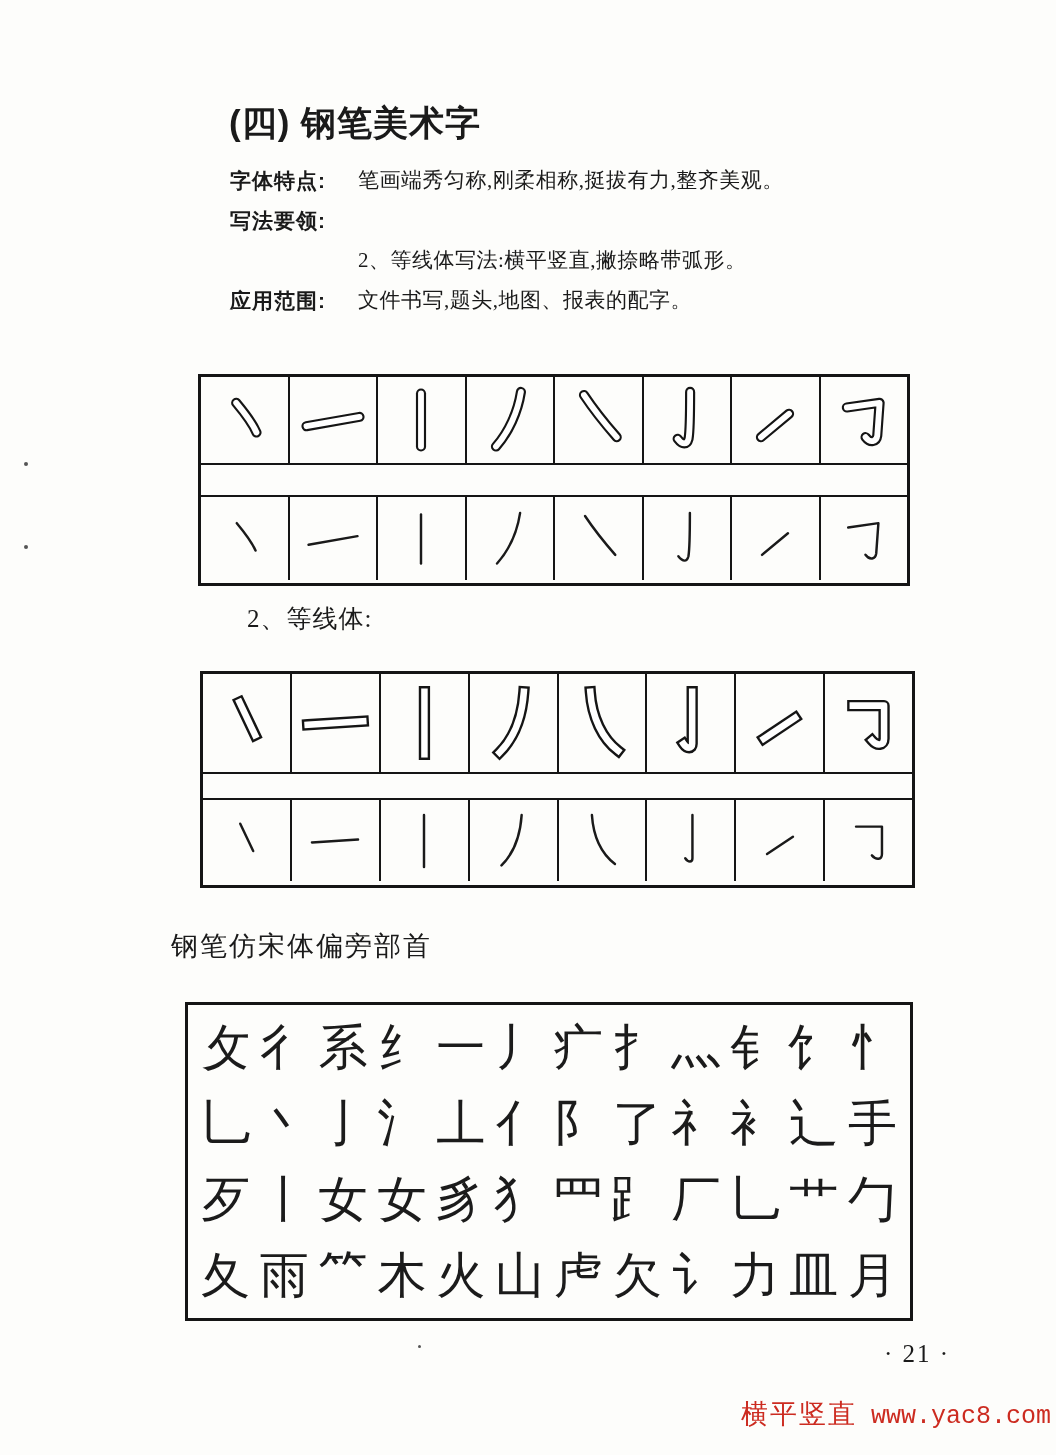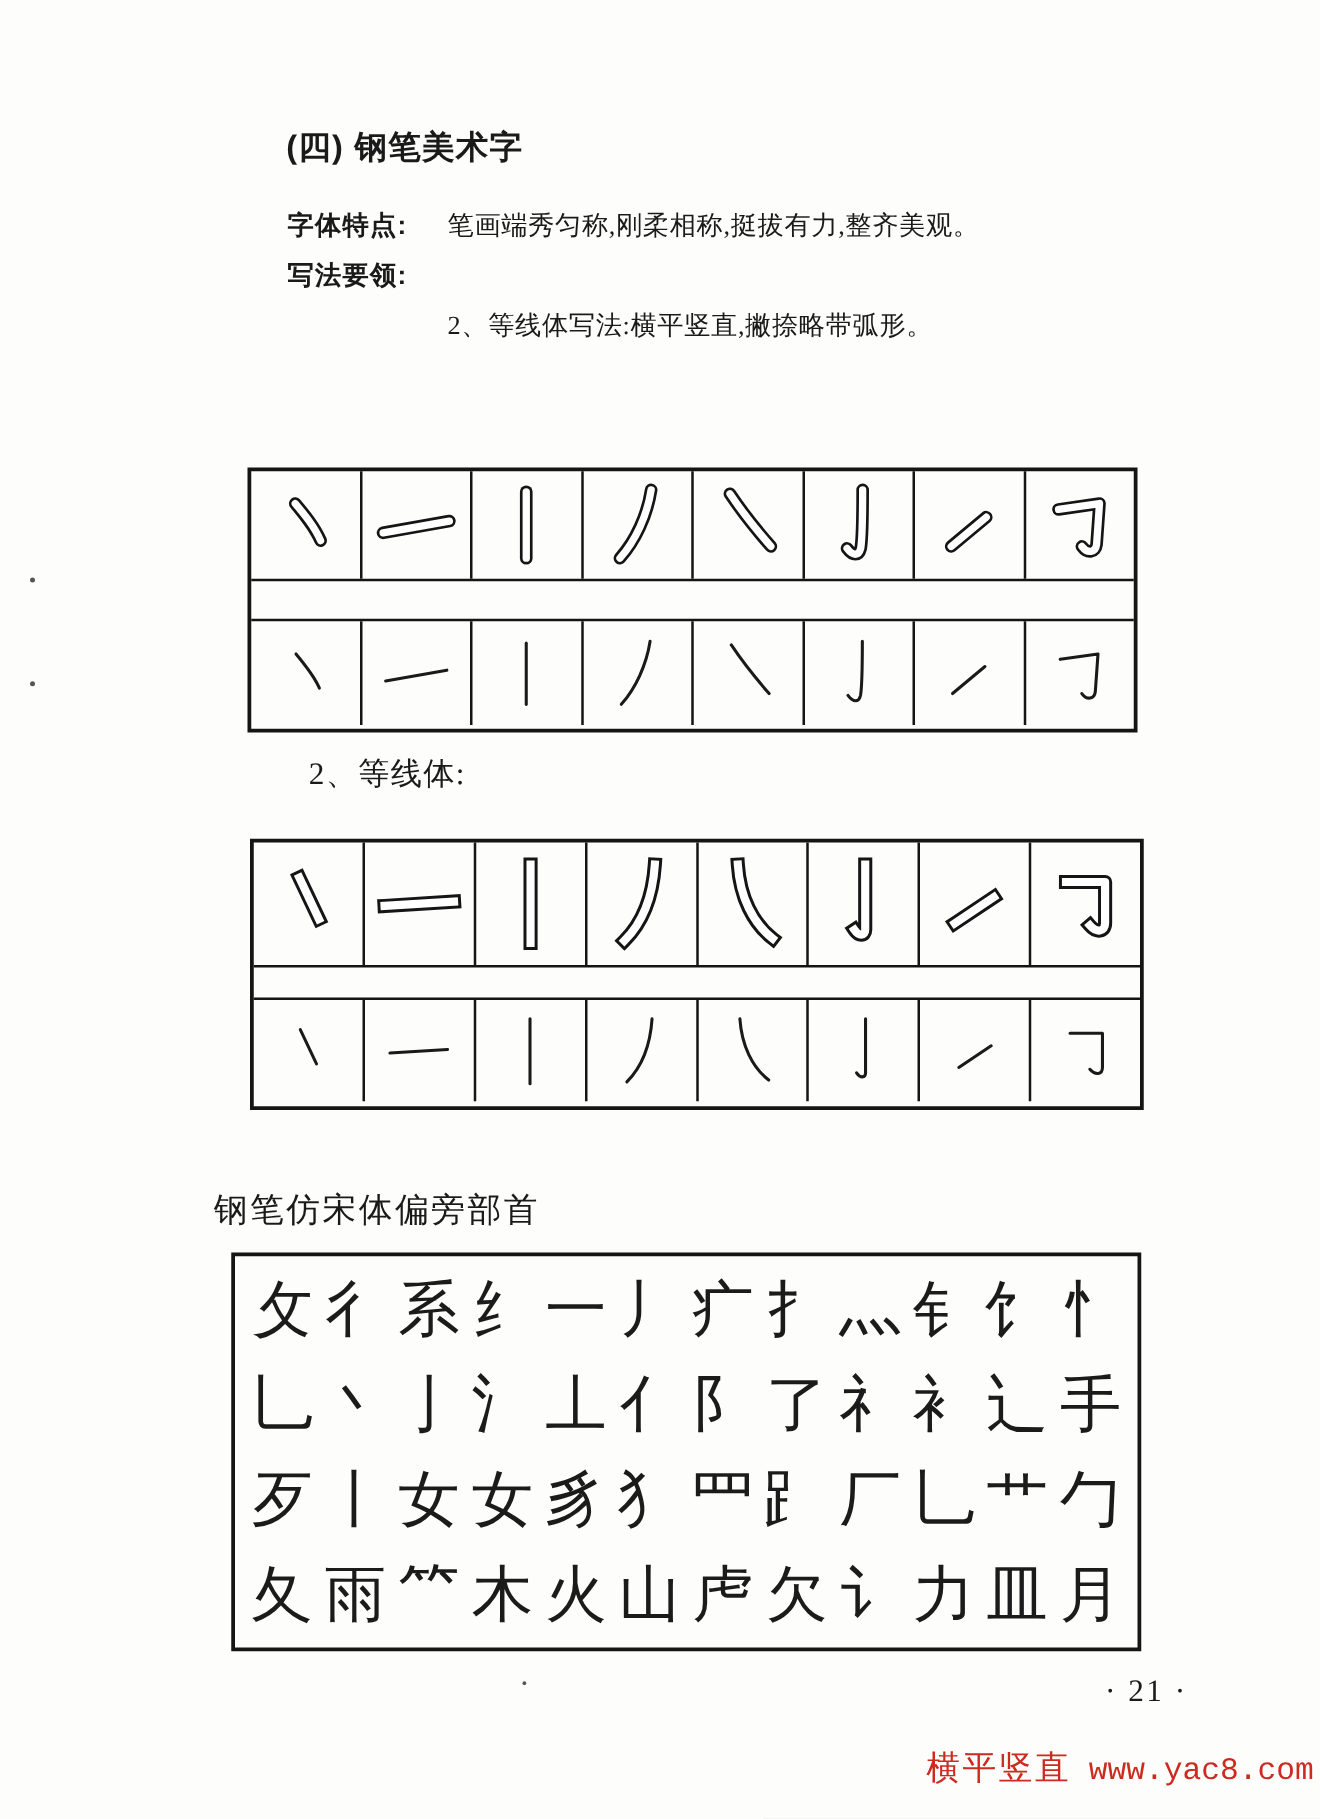--- a/index.html
+++ b/index.html
@@ -6,21 +6,21 @@
   .page{
     position:relative;
     width:1056px;height:1455px;
     background:#fdfdfb;
     font-family:"Liberation Serif","DejaVu Serif",serif;
     color:#1a1a1a;
     overflow:hidden;
   }
   .page-title{
     position:absolute;left:229px;top:100px;
-    font-size:26px;font-weight:bold;letter-spacing:1px;
+    font-size:35px;font-weight:bold;letter-spacing:1px;
     font-family:"Liberation Sans","DejaVu Sans",sans-serif;
   }
   .intro{
     position:absolute;left:230px;top:170px;width:710px;
     font-size:21px;line-height:1;
   }
   .intro-line{display:flex;align-items:flex-end;margin-bottom:19px;white-space:nowrap;}
   .intro-label{
     font-weight:bold;width:128px;flex:0 0 128px;
     font-family:"Liberation Sans","DejaVu Sans",sans-serif;
@@ -51,21 +51,21 @@
     border-right:2px solid #151515;box-sizing:border-box;overflow:hidden;
   }
   .scell:last-child{border-right:none;}
 
   .between-label{
     position:absolute;left:247px;top:602px;
     font-size:25px;letter-spacing:1px;
   }
   .radicals-title{
     position:absolute;left:171px;top:928px;
-    font-size:27px;letter-spacing:2px;margin-top:22px;
+    font-size:27px;letter-spacing:2px;
   }
   .radicals-box{
     position:absolute;left:185px;top:1002px;width:728px;height:319px;
     border:3px solid #151515;box-sizing:border-box;
     display:grid;
     grid-template-columns:repeat(12,1fr);
     grid-template-rows:repeat(4,1fr);
     align-items:center;justify-items:center;
     padding:4px 8px;
   }
@@ -98,20 +98,24 @@
   <div class="intro">
       <div class="intro-line">
         <span class="intro-label">字体特点:</span>
         <span class="intro-text">笔画端秀匀称,刚柔相称,挺拔有力,整齐美观。</span>
       </div>
       <div class="intro-line">
         <span class="intro-label">写法要领:</span>
       </div>
       <div class="intro-line indent">
         <span class="intro-text">2、等线体写法:横平竖直,撇捺略带弧形。</span>
+      </div>
+      <div class="intro-line">
+        <span class="intro-label">应用范围:</span>
+        <span class="intro-text">文件书写,题头,地图、报表的配字。</span>
       </div>
     </div>
 
   <div class="stable stable-1">
     <div class="srow top">
         <div class="scell">
           <svg viewBox="0 0 100 100" width="78" height="78">
             <path d="M40 28 C50 40 60 52 66 66" fill="none" stroke="#151515" stroke-width="13" stroke-linecap="round" stroke-linejoin="round"></path>
             <path d="M40 28 C50 40 60 52 66 66" fill="none" stroke="#ffffff" stroke-width="7.5" stroke-linecap="round" stroke-linejoin="round"></path>
             <title>点</title>

